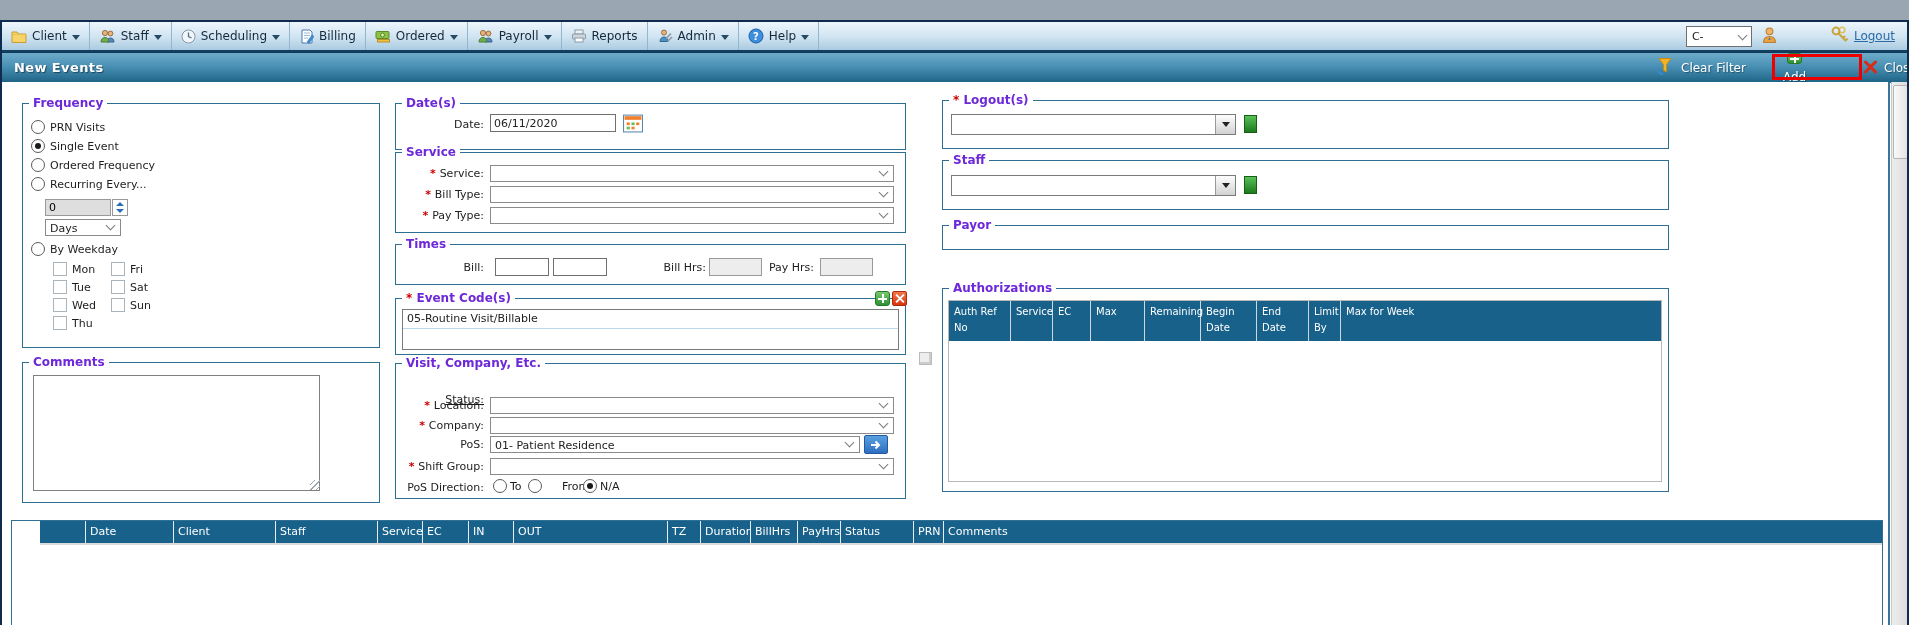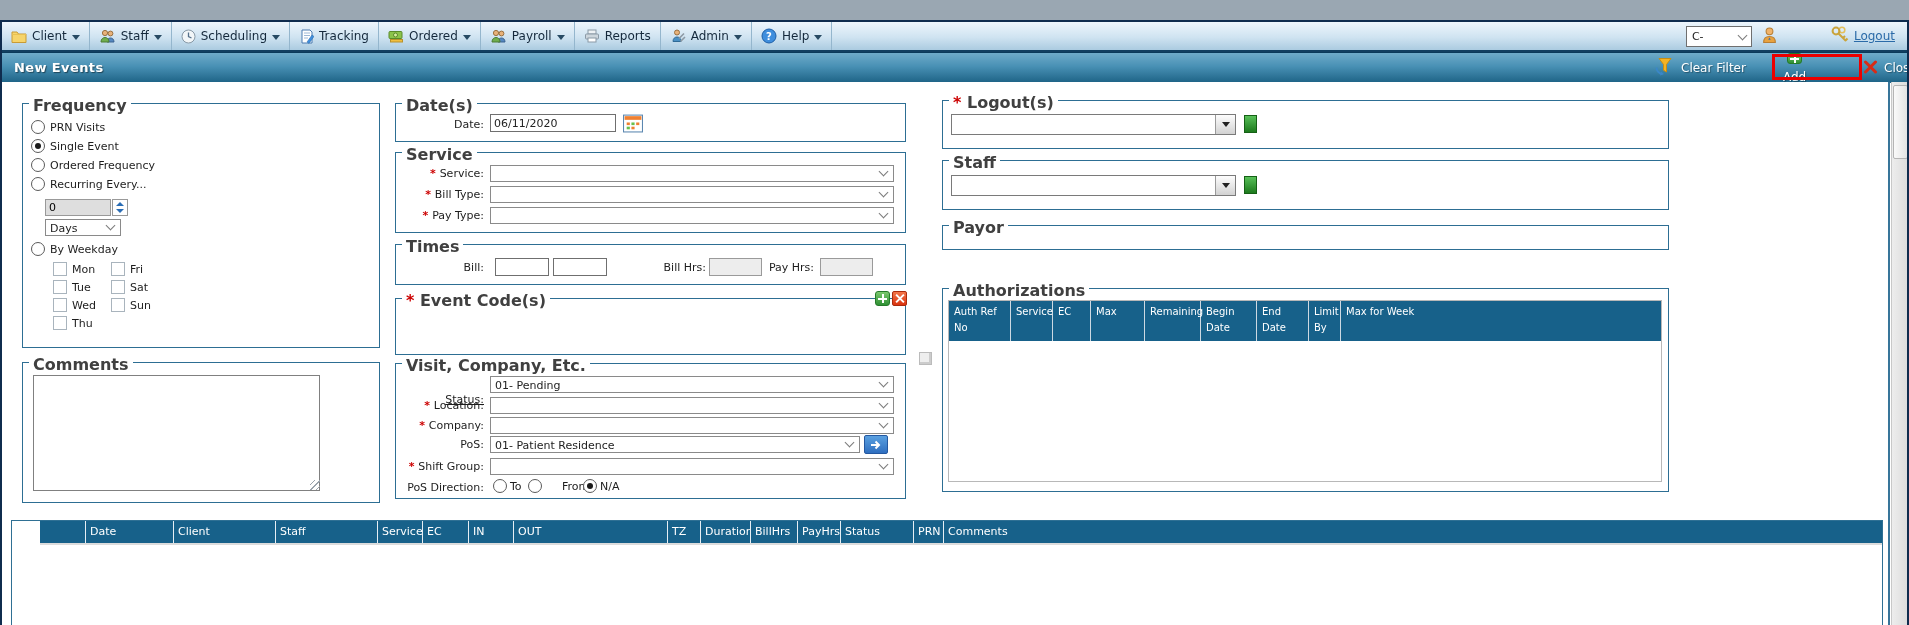--- a/index.html
+++ b/index.html
@@ -42,22 +42,22 @@
   .xmark::before{transform:rotate(45deg);} .xmark::after{transform:rotate(-45deg);}
   
   .content{position:absolute;left:0;top:60px;width:1886px;height:563px;background:#fff;}
   .vframe{position:absolute;left:1886px;top:60px;width:2px;height:563px;background:#38759a;}
   .scrolltrack{position:absolute;left:1889px;top:60px;width:16px;height:563px;
                background:linear-gradient(90deg,#ededed,#dcdcdc);border-left:1px solid #c8c8c8;}
   .scrollthumb{position:absolute;left:1px;top:3px;width:13px;height:72px;background:linear-gradient(90deg,#fafafa,#e3e3e3);
                border:1px solid #b5b5b5;border-radius:2px;}
   
   .fs{position:absolute;border:1px solid #2d6e93;background:#fff;box-sizing:border-box;}
-  .lg{position:absolute;top:-8px;left:6px;background:#fff;padding:0 4px;color:#404040;
-      font-weight:bold;font-size:16px;white-space:nowrap;}
+  .lg{position:absolute;top:-8px;left:6px;background:#fff;padding:0 4px;color:#6d28d9;
+      font-weight:bold;font-size:12px;white-space:nowrap;}
   .req{color:#cc0000;font-weight:bold;}
   .req::after{content:"* ";}
   .row{position:absolute;display:flex;align-items:center;gap:5px;font-size:11px;color:#1d1d1d;white-space:nowrap;}
   .lbl{position:absolute;left:0;width:88px;text-align:right;font-size:11px;color:#1d1d1d;white-space:nowrap;}
   .rad{width:12px;height:12px;border:1px solid #5a5a5a;border-radius:50%;background:#fff;box-sizing:content-box;flex:none;}
   .rad.on{position:relative;}
   .rad.on::after{content:"";position:absolute;margin:3px;width:6px;height:6px;border-radius:50%;background:#1a1a1a;display:block;}
   .cb{width:12px;height:12px;border:1px solid #a9b4bd;background:#fff;flex:none;}
   .inp{position:absolute;height:18px;border:1px solid #6f6f6f;background:#fff;font-family:inherit;
        font-size:11px;padding:0 3px;box-sizing:border-box;color:#222;}
@@ -144,21 +144,21 @@
       <span class="chev"></span>
     </div>
     <div class="mi">
       <span class="ic">
         <svg width="15" height="15" viewBox="0 0 15 15">
             <path d="M3 1h8l2 2v11H3z" fill="#fff" stroke="#4a7ab0"></path>
             <path d="M5 4h6M5 6.5h6M5 9h4" stroke="#9db8d6" fill="none"></path>
             <path d="M8 13l5-7 2 1.4-5 7z" fill="#3f8edd" stroke="#2a6aa8" stroke-width=".5"></path>
           </svg>
       </span>
-      <span>Tracking</span>
+      <span>Billing</span>
     </div>
     <div class="mi">
       <span class="ic">
         <svg width="16" height="13" viewBox="0 0 16 13">
             <rect x="1" y="1.5" width="13" height="7" rx="1" fill="#8bc34a" stroke="#5a8a2a"></rect>
             <circle cx="7.5" cy="5" r="2" fill="#d7ec9e" stroke="#5a8a2a"></circle>
             <rect x="2.5" y="9.5" width="12" height="2.5" fill="#f1c040" stroke="#b8912a"></rect>
           </svg>
       </span>
       <span>Ordered</span>
@@ -332,21 +332,21 @@
         <span>Thu</span>
     </div>
   </div>
 
   <div class="fs" style="left:20px;top:340px;width:358px;height:141px;">
     <span class="lg">Comments</span>
     <textarea class="comments" style=""></textarea>
     <span class="gripcorner" style="right:59px;bottom:12px;"></span>
   </div>
 
-  <div class="fs" style="left:393px;top:81px;width:511px;height:39px;">
+  <div class="fs" style="left:393px;top:81px;width:511px;height:47px;">
     <span class="lg">Date(s)</span>
     <span class="lbl" style="top:14px;">Date:</span>
     <input class="inp" style="left: 94px; top: 10px; width: 126px;" value="06/11/2020">
     <button class="cal-btn">
       <svg width="22" height="20" viewBox="0 0 20 19">
           <rect x="1" y="2" width="18" height="16" fill="#fff" stroke="#5b87b0"></rect>
           <rect x="2" y="3" width="16" height="3.5" fill="#f08030"></rect>
           <rect x="4" y="9" width="3" height="2.5" fill="#f08030"></rect>
           <rect x="8.5" y="9" width="3" height="2.5" fill="#6abf4b"></rect>
           <rect x="13" y="9" width="3" height="2.5" fill="#f08030"></rect>
@@ -384,29 +384,29 @@
   </div>
 
   <div class="fs" style="left:393px;top:276px;width:511px;height:57px;">
     <span class="lg"><span class="req"></span><span>Event Code(s)</span></span>
     <span class="btn-sq btn-green ec-btn" style="left:479px;">
         <span class="plus"></span>
       </span>
     <span class="btn-sq btn-red ec-btn" style="left:496px;">
         <span class="xmark"></span>
       </span>
+    <div class="listbox">
+      <div class="item">05-Routine Visit/Billable</div>
+    </div>
   </div>
   <div class="grip-box"></div>
 
   <div class="fs" style="left:393px;top:341px;width:511px;height:136px;">
     <span class="lg">Visit, Company, Etc.</span>
     <span class="lbl" style="top:29px;text-decoration:underline;">Status:</span>
-    <div class="sel" style="left:94px;top:12px;width:404px;">
-      <span>01- Pending</span><span class="vc"></span>
-    </div>
     <span class="lbl" style="top:35px;"><span class="req"></span><span>Location:</span></span>
     <div class="sel" style="left:94px;top:33px;width:404px;">
       <span></span><span class="vc"></span>
     </div>
     <span class="lbl" style="top:55px;"><span class="req"></span><span>Company:</span></span>
     <div class="sel" style="left:94px;top:53px;width:404px;">
       <span></span><span class="vc"></span>
     </div>
     <span class="lbl" style="top:74px;">PoS:</span>
     <div class="sel" style="left:94px;top:72px;width:370px;">

